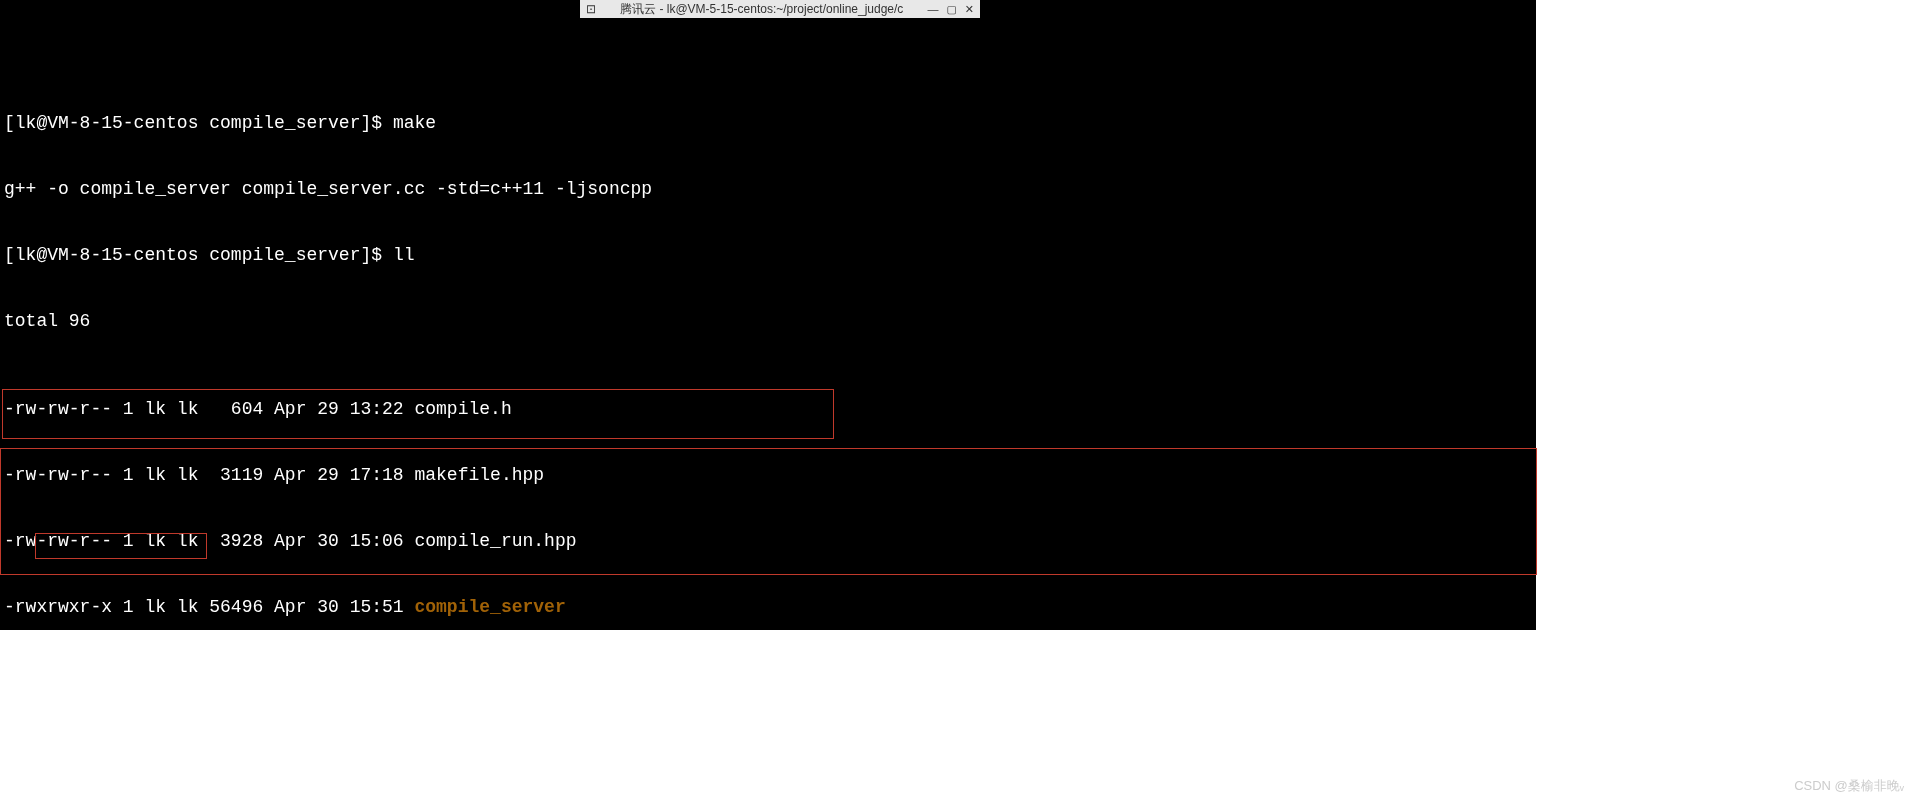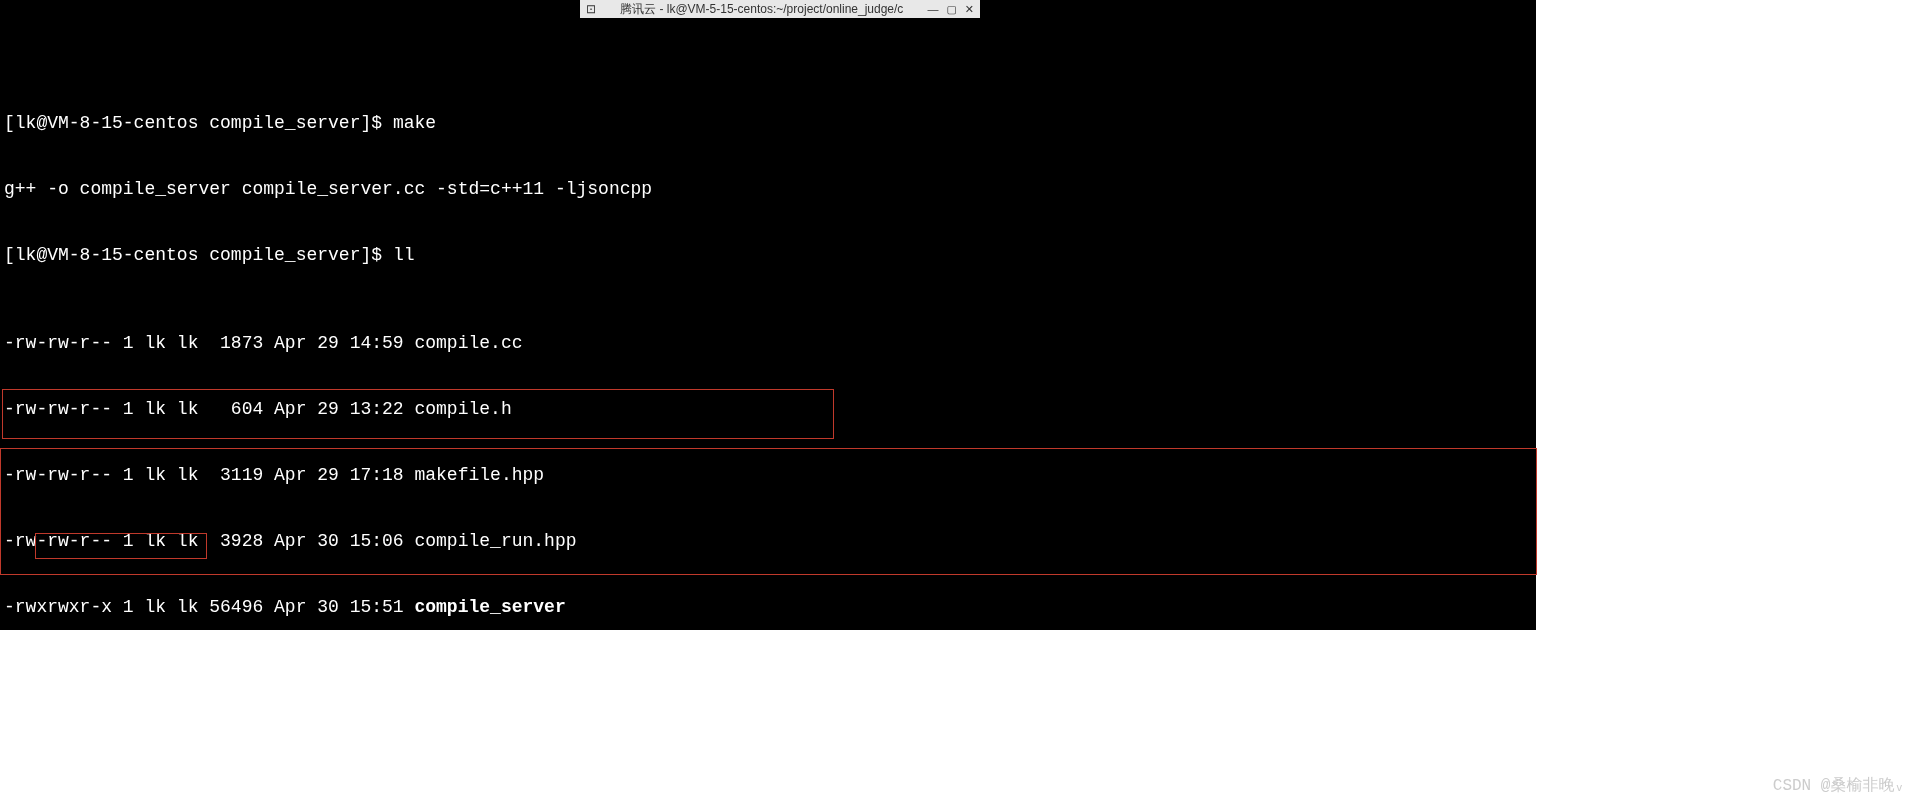--- a/index.html
+++ b/index.html
@@ -1,45 +1,45 @@
 <!DOCTYPE html>
 <html><head>
 <meta charset="utf-8">
 <style>
   html,body{margin:0;padding:0;background:#fff;width:1920px;height:807px;overflow:hidden;font-family:"Consolas","Courier New",monospace;font-size:18px;line-height:22px;}
   .terminal{background:#000;color:#fff;width:1536px;height:630px;position:relative;padding:2px 4px;box-sizing:border-box;white-space:pre;}
   .titlebar{position:absolute;top:0;left:580px;width:400px;height:18px;background:#e8e8e8;color:#333;font-size:12px;font-family:sans-serif;display:flex;align-items:center;justify-content:space-between;padding:0 6px;box-sizing:border-box;line-height:18px;}
   .titlebar .ctl{display:flex;gap:8px;font-size:11px;}
   .line{white-space:pre;}
-  .exec{color:#ffffff;font-weight:bold;}
+  .exec{color:#a16207;font-weight:bold;}
   .box1{position:absolute;border:1px solid #c0392b;left:2px;top:389px;width:830px;height:48px;pointer-events:none;}
   .box2{position:absolute;border:1px solid #c0392b;left:0px;top:448px;width:1535px;height:125px;pointer-events:none;}
   .box3{position:absolute;border:1px solid #c0392b;left:35px;top:533px;width:170px;height:24px;pointer-events:none;}
-  .watermark{position:absolute;right:16px;bottom:10px;color:#ccc;font-family:Liberation Mono, monospace;font-size:16px;z-index:5;}
+  .watermark{position:absolute;right:16px;bottom:10px;color:#ccc;font-family:Liberation Sans, sans-serif;font-size:13px;z-index:5;}
 </style>
 </head>
 <body>
 
 <div class="terminal">
 
   <div class="titlebar">
     <span>⊡</span>
     <span>腾讯云 - lk@VM-5-15-centos:~/project/online_judge/c</span>
     <span class="ctl">
       <span>—</span>
       <span>▢</span>
       <span>✕</span>
     </span>
   </div>
 
   <div class="line"><span>[lk@VM-8-15-centos compile_server]$ </span><span>make</span></div>
   <div class="line"><span>g++ -o compile_server compile_server.cc -std=c++11 -ljsoncpp</span></div>
   <div class="line"><span>[lk@VM-8-15-centos compile_server]$ </span><span>ll</span></div>
+  <div class="line"><span>total 96</span></div>
 
-  <div class="line"><span>-rw-rw-r-- 1 lk lk  1873 Apr 29 14:59 </span><span>compile.cc</span></div>
   <div class="line"><span>-rw-rw-r-- 1 lk lk   604 Apr 29 13:22 </span><span>compile.h</span></div>
   <div class="line"><span>-rw-rw-r-- 1 lk lk  3119 Apr 29 17:18 </span><span>makefile.hpp</span></div>
   <div class="line"><span>-rw-rw-r-- 1 lk lk  3928 Apr 30 15:06 </span><span>compile_run.hpp</span></div>
   <div class="line"><span>-rwxrwxr-x 1 lk lk 56496 Apr 30 15:51 </span><span class="exec">compile_server</span></div>
   <div class="line"><span>-rw-rw-r-- 1 lk lk  1166 Apr 30 15:44 </span><span>compile_server.cc</span></div>
   <div class="line"><span>-rw-rw-r-- 1 lk lk   110 Apr 30 15:16 </span><span>makefile</span></div>
   
   
   
 

